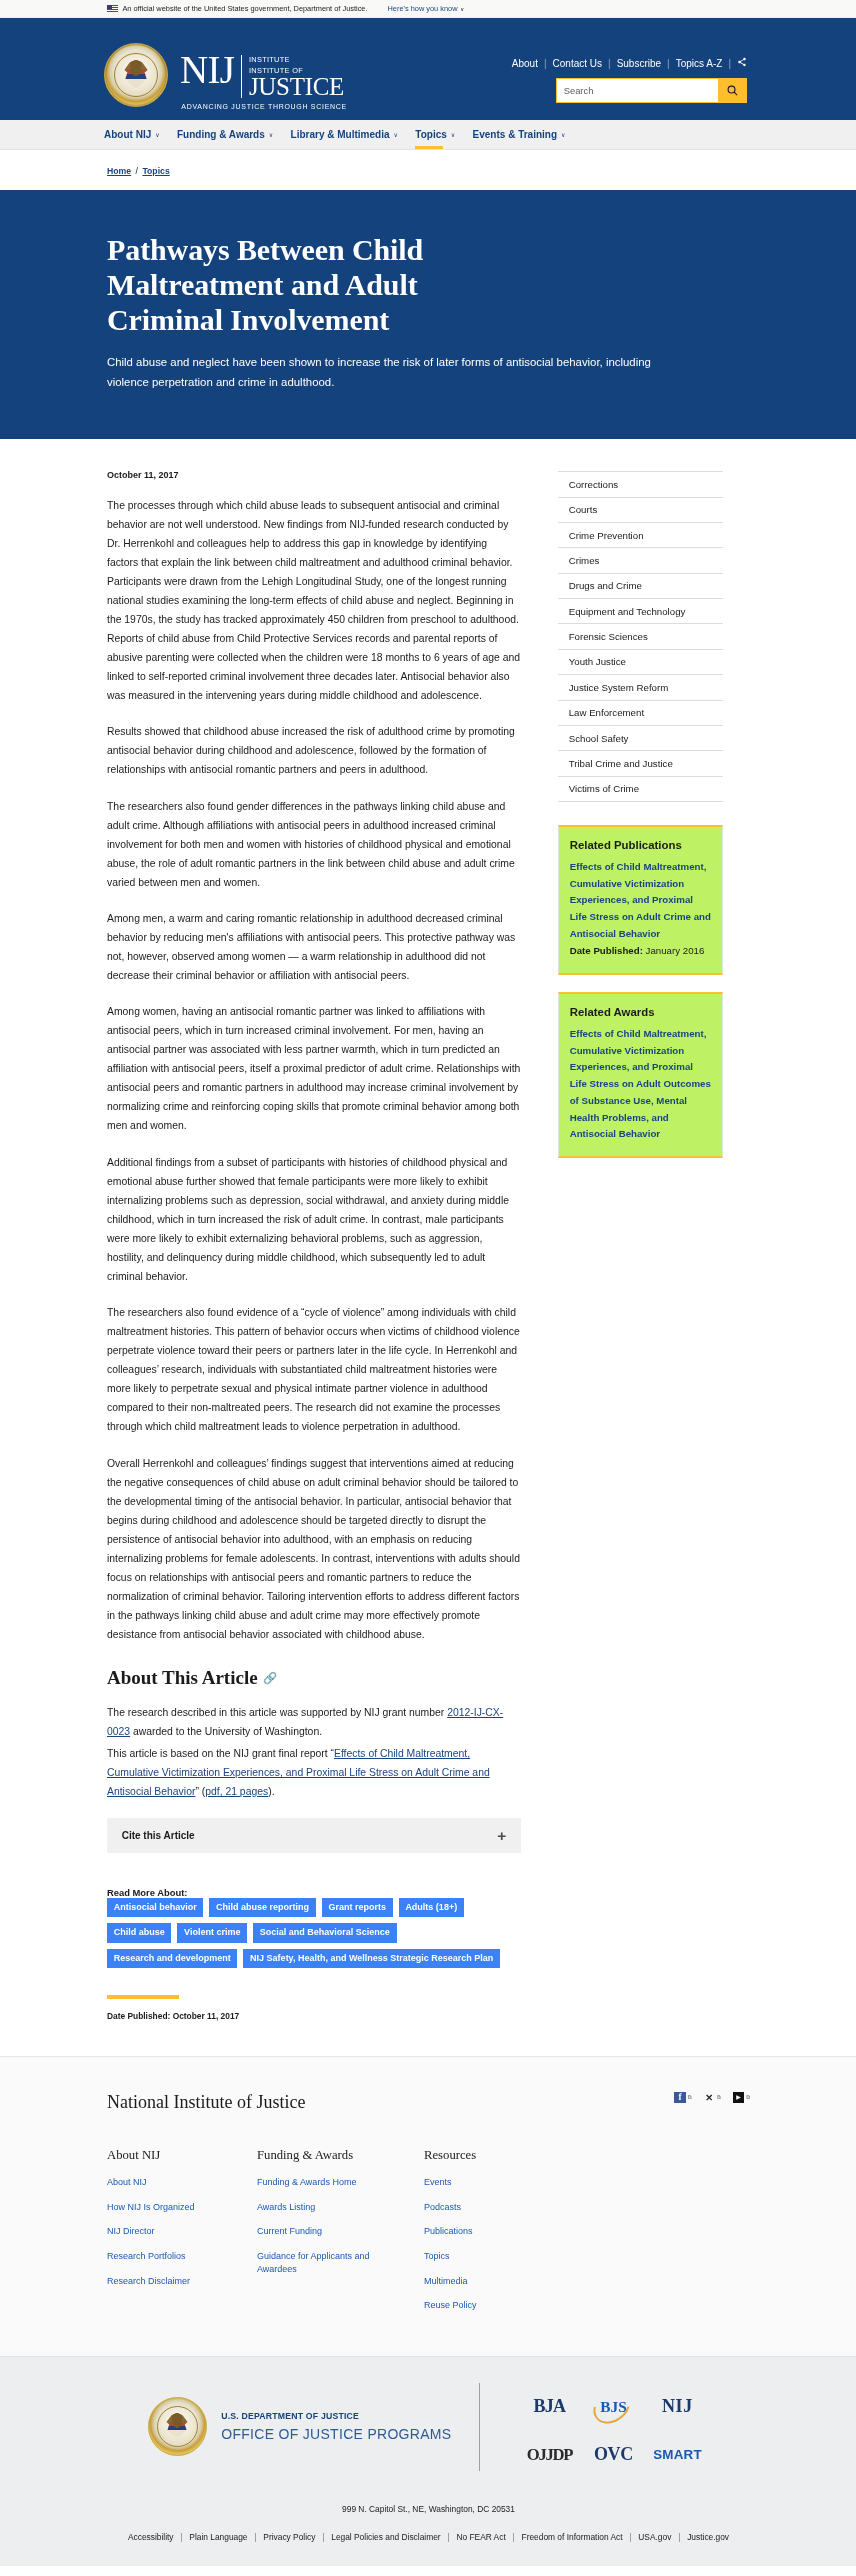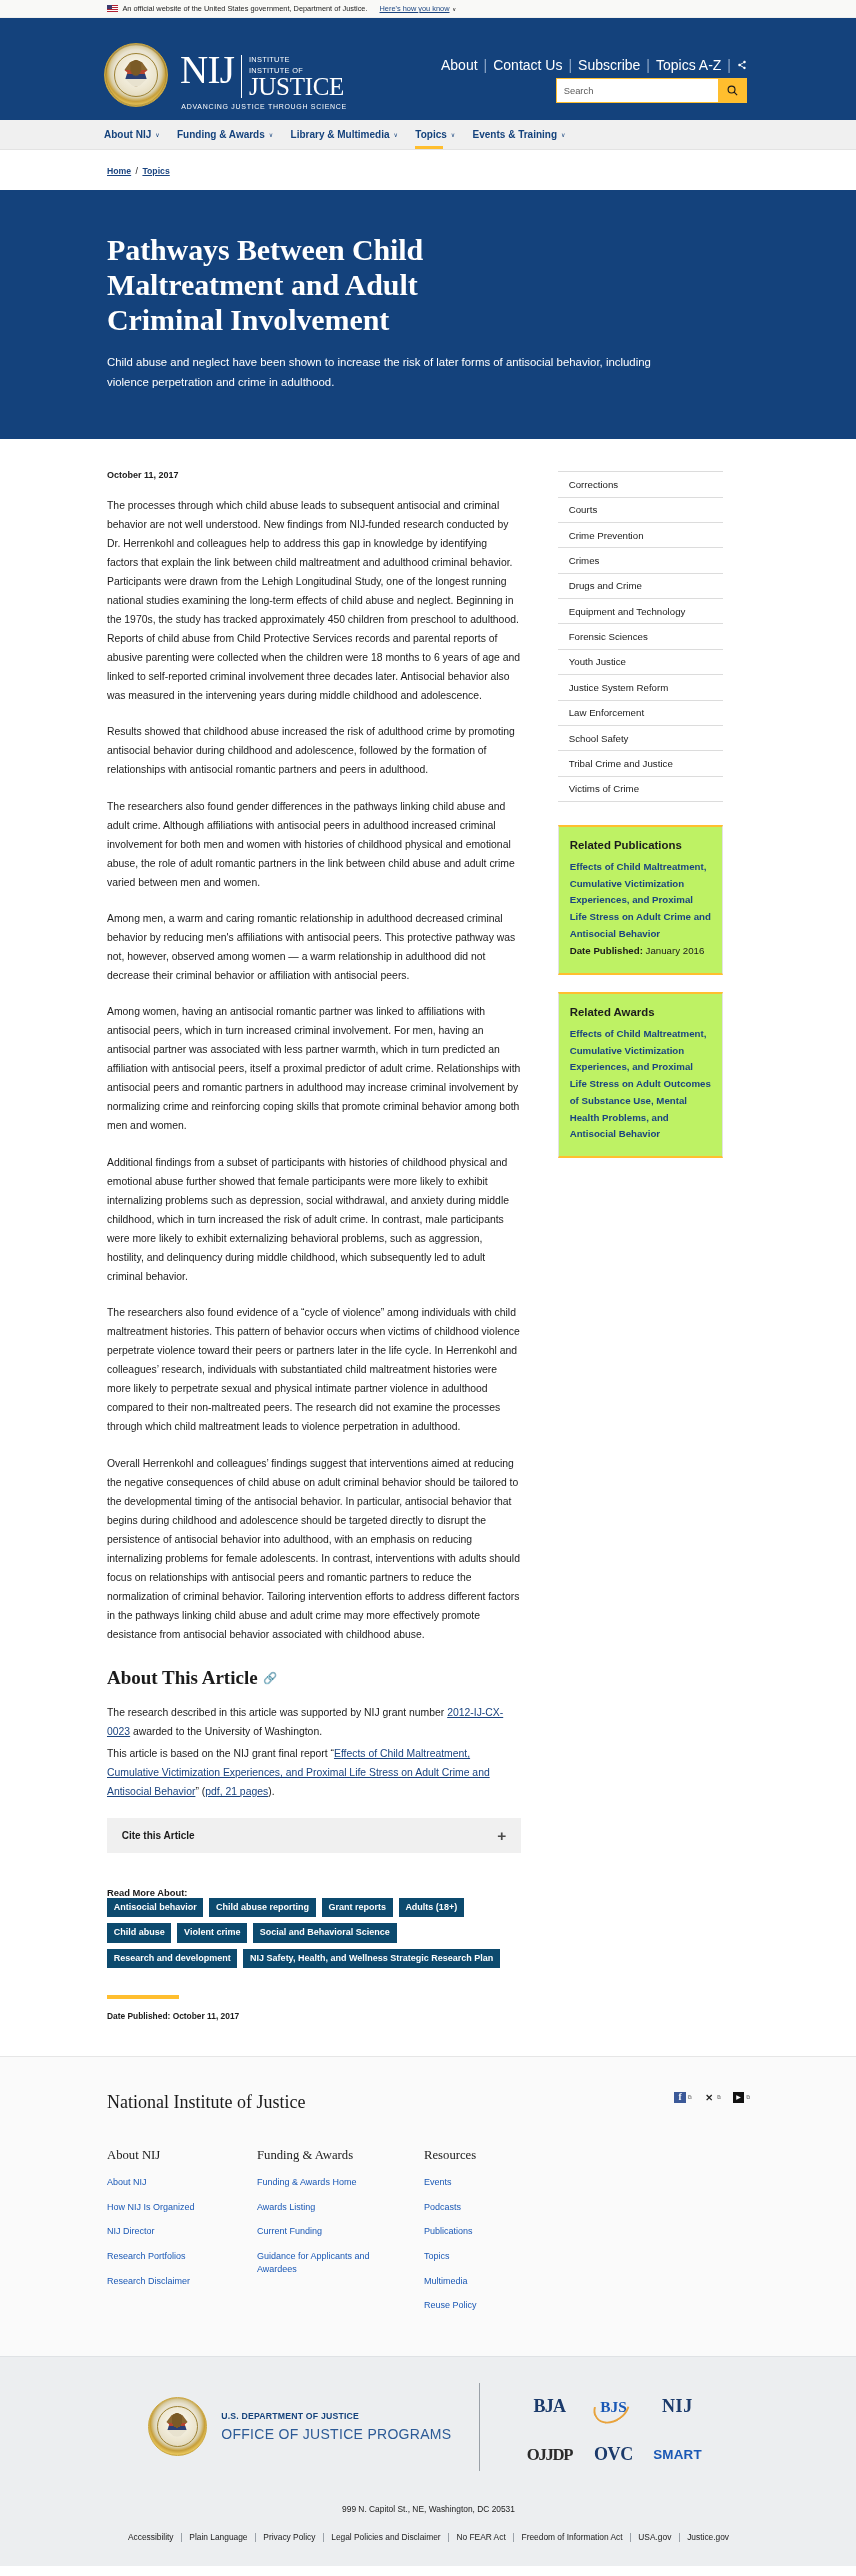--- a/index.html
+++ b/index.html
@@ -30,21 +30,21 @@
     display: inline-block; position: relative;
     background: linear-gradient(to bottom,#b22234 0,#b22234 14%,#fff 14%,#fff 28%,
       #b22234 28%,#b22234 42%,#fff 42%,#fff 56%,#b22234 56%,#b22234 70%,
       #fff 70%,#fff 84%,#b22234 84%,#b22234 100%);
   }
   .flag-icon::before {
     content: ""; position: absolute; left: 0; top: 0;
     width: 4.7px; height: 4px; background: #3c3b6e;
   }
   .gov-banner .hiw {
-    color: #1a4480; text-decoration: underline; margin-left: 12px;
+    color: #1a4480; margin-left: 20px;
   }
   .gov-banner .caret { font-size: 5.4px; margin-left: 2.7px; color: #1b1b1b; }
 
   
   .header {
     background: #14427c;
     height: 102px;
     position: relative;
   }
   .header-inner { width: 857px; margin: 0 auto; position: relative; height: 100%; }
@@ -99,21 +99,21 @@
     margin-top: 1.3px;
   }
   .nij-tag {
     color: #ffffff; font-size: 7px; letter-spacing: 0.7px; margin-top: 5.4px;
     margin-left: 1.3px;
   }
 
   .util-row {
     position: absolute; right: 110px; top: 39px;
     display: flex; align-items: flex-end; gap: 6px;
-    font-size: 14px; color: #ffffff;
+    font-size: 10px; color: #ffffff;
   }
   .util-row .sep { color: #8fa9c9; }
   .share-icon { display: inline-block; width: 10px; height: 10px; fill: #fff; }
 
   .search-wrap {
     position: absolute; right: 110px; top: 60px;
     display: flex; height: 25.4px; width: 191px;
     border: 1.3px solid #ffbe2e;
   }
   .search-input {
@@ -192,21 +192,21 @@
     padding: 0 14.7px; cursor: pointer;
   }
   .cite-box .cite-label { font-size: 10px; font-weight: 700; color: #1b1b1b; }
   .cite-box .plus { font-size: 15.4px; color: #4a4a4a; line-height: 1; font-weight: 700; }
 
   
   .readmore { padding: 6.7px 0 0 0; }
   .readmore-label { font-size: 9.4px; font-weight: 700; }
   .tags { display: flex; flex-wrap: wrap; gap: 6px; max-width: 415px; }
   .tag {
-    background: #0c4a6e; color: #fff; font-size: 9px; font-weight: 700;
+    background: #3b82f6; color: #fff; font-size: 9px; font-weight: 700;
     padding: 4px 6.7px; display: inline-block; line-height: 11.4px; cursor: pointer;
   }
 
   .yellow-rule {
     width: 72px; height: 3.3px; background: #ffbe2e; margin: 27px 0 12px 0;
   }
   .date-published-line { font-size: 8.4px; font-weight: 700; color: #1b1b1b; }
 
   
   .sidebar { width: 165px; flex: none; padding-top: 1.3px; }

